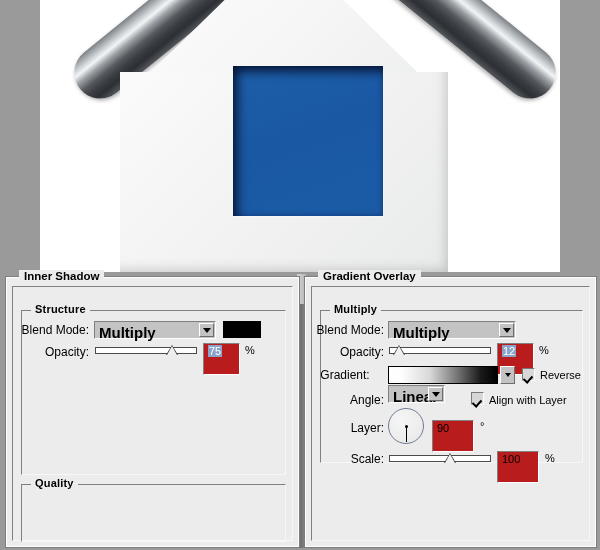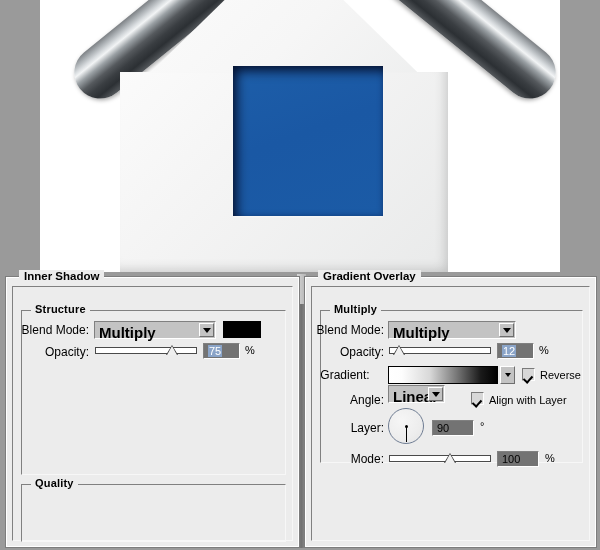--- a/index.html
+++ b/index.html
@@ -140,22 +140,22 @@
   }
 
   
   .swatch{
     position:absolute;height:17px;width:38px;
     border:1px solid #000;box-sizing:border-box;
   }
 
   
   .numfield{
-    position:absolute;height:16px;
-    background:#737373;
+    position:absolute;height:32px;
+    background:#b91c1c;
     border:1px solid #808080;
     border-right-color:#ffffff;border-bottom-color:#ffffff;
     box-sizing:border-box;
   }
   .numfield .v{
     position:absolute;left:4px;top:1px;font-size:11px;color:#000;
   }
   .numfield.sel .v{
     background:#8aa4c8;color:#ffffff;padding:0 1px;
   }
@@ -363,21 +363,21 @@
     <div class="lbl" style="left:0px;top:144px;width:78px;">Layer:</div>
     <div class="dial" style="left:82px;top:130px;">
       <div class="hand" style="transform:rotate(180deg);margin-left:0;margin-top:-16px;"></div>
       <div class="hub"></div>
     </div>
     <div class="numfield" style="left:126px;top:142px;width:42px;">
       <span class="v">90</span>
     </div>
     <div class="unit" style="left:174px;top:142px;">°</div>
 
-    <div class="lbl" style="left:0px;top:175px;width:78px;">Mode:</div>
+    <div class="lbl" style="left:0px;top:175px;width:78px;">Scale:</div>
     <div class="slider" style="left:83px;top:174px;width:102px;">
       <div class="track"></div>
       <div class="thumb" style="left:60%;">
         <b></b>
           <i></i>
       </div>
     </div>
     <div class="numfield" style="left:191px;top:173px;width:42px;">
       <span class="v">100</span>
     </div>

